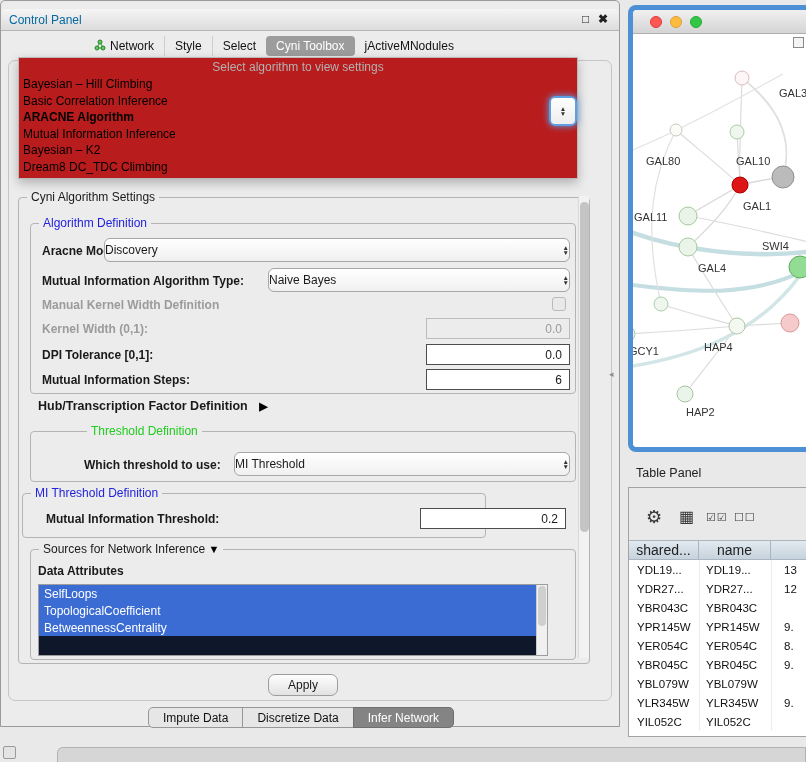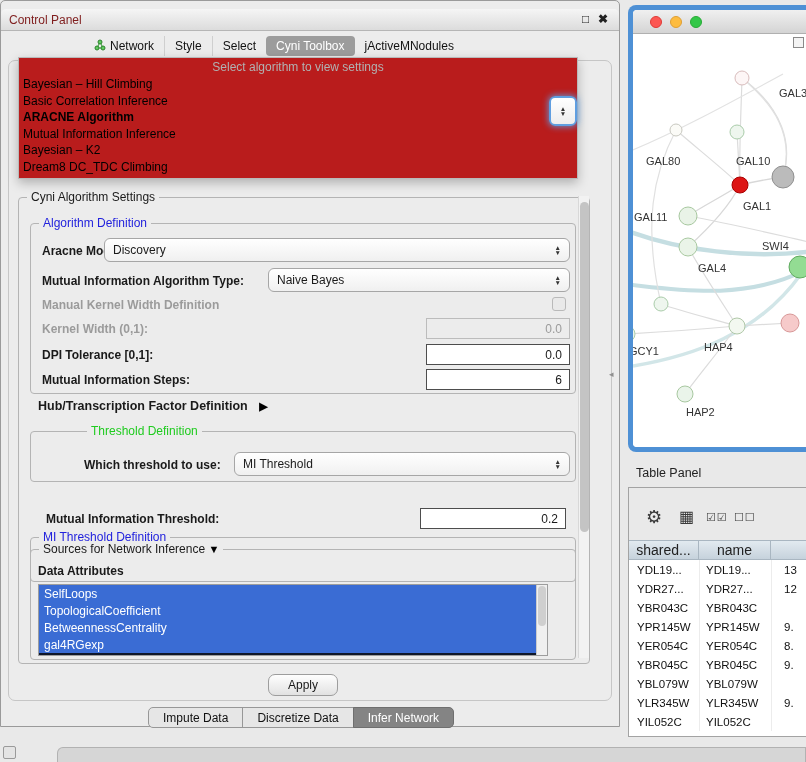--- a/index.html
+++ b/index.html
@@ -6,21 +6,21 @@
     font-family:"Liberation Sans",sans-serif;font-size:12px;color:#1a1a1a;position:relative;}
   *{box-sizing:border-box;}
   .abs{position:absolute;}
   .bold{font-weight:bold;}
 
   
   .cp-window{left:0;top:8;width:620px;height:727px;background:#ececec;border:1px solid #9a9a9a;
     border-radius:5px 5px 0 0;}
   .cp-titlebar{left:1px;top:9px;width:618px;height:22px;background:linear-gradient(#f5f5f5,#dcdcdc);
     border-bottom:1px solid #b5b5b5;border-radius:5px 5px 0 0;}
-  .cp-title{left:9px;top:13px;font-size:12px;color:#7f1d1d;}
+  .cp-title{left:9px;top:13px;font-size:12px;color:#0369a1;}
   .tb-icon{top:12px;font-size:12px;font-weight:bold;color:#222;cursor:default;}
   .content-panel{left:8px;top:60px;width:604px;height:641px;border:1px solid #c6c6c6;border-radius:7px;
     background:#ececec;z-index:1;}
 
   
   .tabbar{left:84px;top:35px;height:22px;display:flex;align-items:center;z-index:2;}
   .ttab{padding:3px 10px;display:flex;align-items:center;gap:4px;color:#111;}
   .ttab + .ttab{border-left:1px solid #cfcfcf;}
   .ttab.selected{background:#9c9c9c;color:#fff;border-radius:4px;border-left:none;}
   .ttab.selected + .ttab{border-left:none;}
@@ -37,21 +37,21 @@
   
   fieldset{position:absolute;margin:0;padding:0;min-inline-size:0;border:1px solid #b4b4b4;border-radius:4px;z-index:1;background:transparent;}
   legend{margin-left:8px;padding:0 4px;font-size:12px;white-space:nowrap;}
   legend.blue{color:#2222dd;}
   legend.green{color:#1ecb1e;}
 
   .flabel{font-size:12px;font-weight:bold;white-space:nowrap;z-index:2;}
   .flabel.disabled{color:#9b9b9b;}
 
   .combo{height:24px;border:1px solid #a6a6a6;border-radius:6px;background:linear-gradient(#ffffff,#f0f0f0);
-    display:flex;align-items:center;justify-content:space-between;padding:0 8px;z-index:2;}
+    display:flex;align-items:center;justify-content:space-between;padding:0 0;z-index:2;}
   .spin{display:flex;flex-direction:column;align-items:center;line-height:5px;font-size:6.5px;color:#333;}
   .spin::before{content:"▲";}
   .spin::after{content:"▼";}
 
   .tfield{height:21px;border:1px solid #4d4d4d;background:#fff;display:flex;align-items:center;
     justify-content:flex-end;padding:0 7px;z-index:2;}
   .tfield.disabled{border:1px solid #bcbcbc;background:#ececec;color:#9b9b9b;}
 
   .checkbox{width:14px;height:14px;border:1px solid #b9b9b9;border-radius:3px;background:#e9e9e9;z-index:2;}
 
@@ -210,38 +210,37 @@
 
 <fieldset style="left:30px;top:424px;width:546px;height:58px;padding-left:48px;">
   <legend class="green">Threshold Definition</legend>
 </fieldset>
 <div class="abs flabel" style="left:84px;top:458px;">Which threshold to use:</div>
 <div class="abs combo" style="left:234px;top:452px;width:336px;">
   <span>MI Threshold</span>
   <span class="spin"></span>
 </div>
 
-<fieldset style="left:30px;top:486px;width:546px;height:52px;margin-top:44px;">
+<fieldset style="left:22px;top:486px;width:464px;height:52px;">
   <legend class="blue">MI Threshold Definition</legend>
 </fieldset>
 <div class="abs flabel" style="left:46px;top:512px;">Mutual Information Threshold:</div>
 <div class="abs tfield" style="left:420px;top:508px;width:146px;">0.2</div>
 
 <fieldset style="left:30px;top:542px;width:546px;height:118px;">
   <legend>
     <span>Sources for Network Inference</span>
     <span class="tri">▼</span>
   </legend>
 </fieldset>
 <div class="abs flabel" style="left:38px;top:564px;">Data Attributes</div>
 <div class="abs attr-list">
   <div class="attr-item">SelfLoops</div>
   <div class="attr-item">TopologicalCoefficient</div>
   <div class="attr-item">BetweennessCentrality</div>
-  <div class="attr-item">gal4RGexp</div>
   <div class="list-scroll">
       <div class="list-thumb"></div>
     </div>
 </div>
 
 <div class="abs apply-btn">Apply</div>
 
 <div class="abs btabbar">
   <div class="btab">Impute Data</div>
   <div class="btab">Discretize Data</div>

